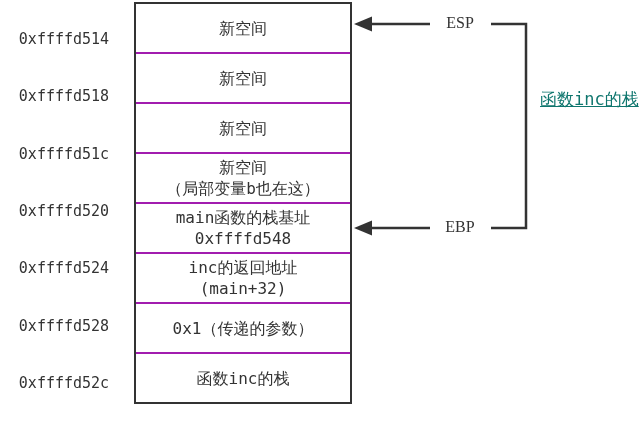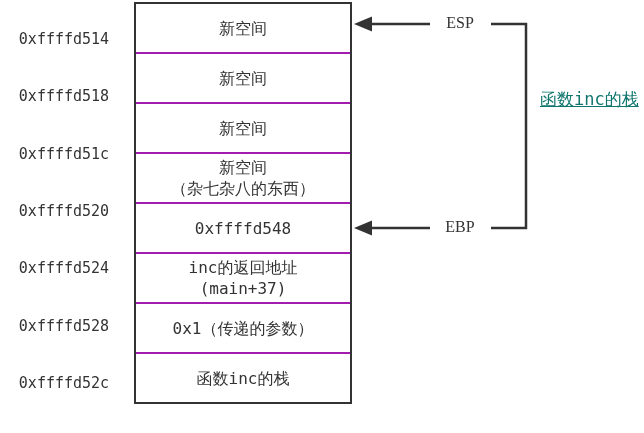--- a/index.html
+++ b/index.html
@@ -68,28 +68,29 @@
       <span class="cell-line">新空间</span>
     </div>
     <div class="cell">
       <span class="cell-line">新空间</span>
     </div>
     <div class="cell">
       <span class="cell-line">新空间</span>
     </div>
     <div class="cell">
       <span class="cell-line">新空间</span>
-      <span class="cell-line">（杂七杂八的东西）</span>
+      <span class="cell-line">（局部变量b也在这）</span>
     </div>
     <div class="cell">
+      <span class="cell-line">main函数的栈基址</span>
       <span class="cell-line">0xffffd548</span>
     </div>
     <div class="cell">
       <span class="cell-line">inc的返回地址</span>
-      <span class="cell-line">(main+37)</span>
+      <span class="cell-line">(main+32)</span>
     </div>
     <div class="cell">
       <span class="cell-line">0x1（传递的参数）</span>
     </div>
     <div class="cell">
       <span class="cell-line">函数inc的栈</span>
     </div>
   </div>
 
   <svg class="overlay" width="644" height="433" viewBox="0 0 644 433">

